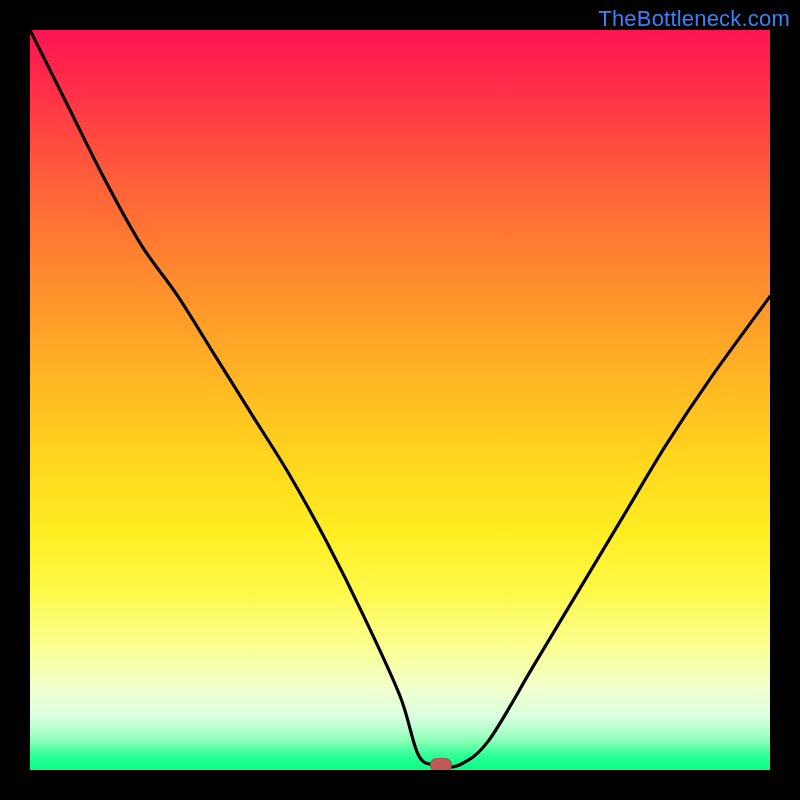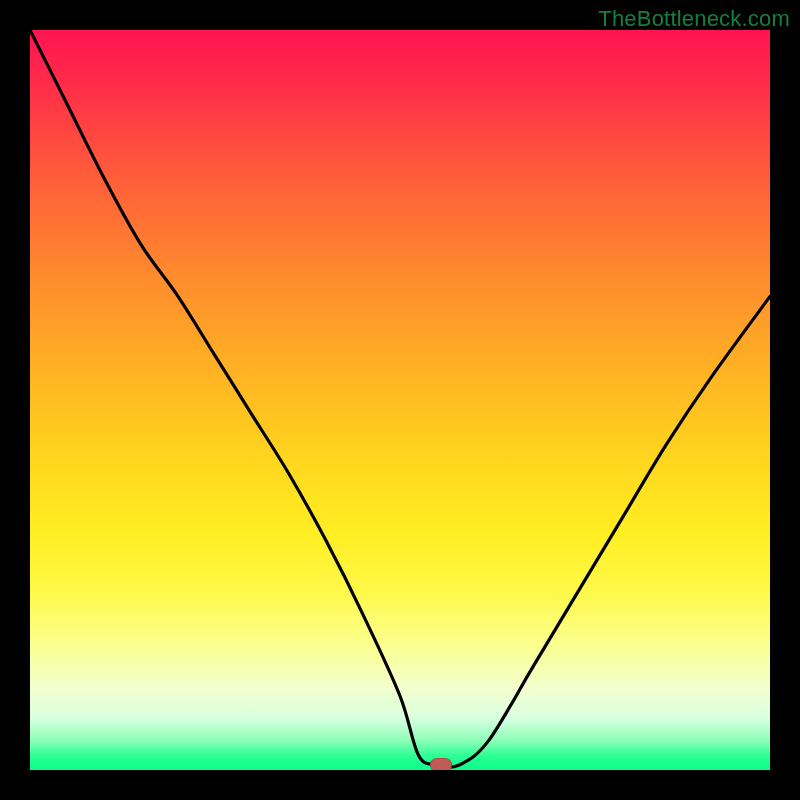--- a/index.html
+++ b/index.html
@@ -16,21 +16,21 @@
     left: 0;
     top: 0;
     width: 800px;
     height: 800px;
     background: #000;
   }
   .watermark {
     position: absolute;
     top: 6px;
     right: 10px;
-    color: #15803d;
+    color: #3b82f6;
     font-size: 22px;
     font-weight: 400;
     letter-spacing: 0.2px;
     user-select: none;
   }
   .plot-area {
     position: absolute;
     left: 30px;
     top: 30px;
     width: 740px;

